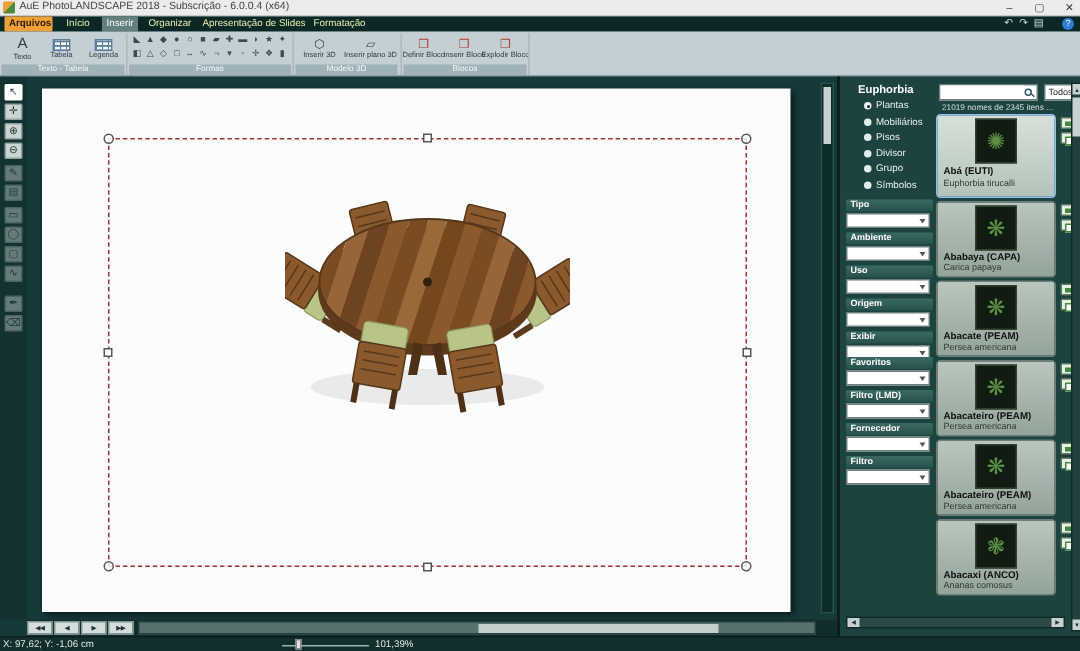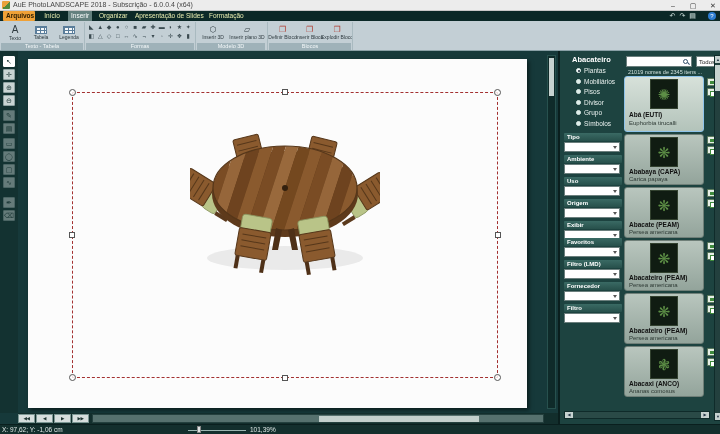--- a/index.html
+++ b/index.html
@@ -281,21 +281,21 @@
     <div class="hdl-s abs" style="left:264px;top:324px"></div>
     <div class="hdl-s abs" style="left:51px;top:181px"></div>
     <div class="hdl-s abs" style="left:477px;top:181px"></div>
 
     <div id="vscroll" class="abs">
       <div id="vthumb" class="abs"></div>
     </div>
   </div>
 
   <div id="rpanel" class="abs">
-    <div id="pais-header" class="abs">Abacateiro</div>
+    <div id="pais-header" class="abs">Euphorbia</div>
 
     <div class="radio-row abs" style="top:15px">
       <span class="rad on"></span>
       <span>Plantas</span>
     </div>
     <div class="radio-row abs" style="top:25.5px">
       <span class="rad"></span>
       <span>Mobiliários</span>
     </div>
     <div class="radio-row abs" style="top:36px">

